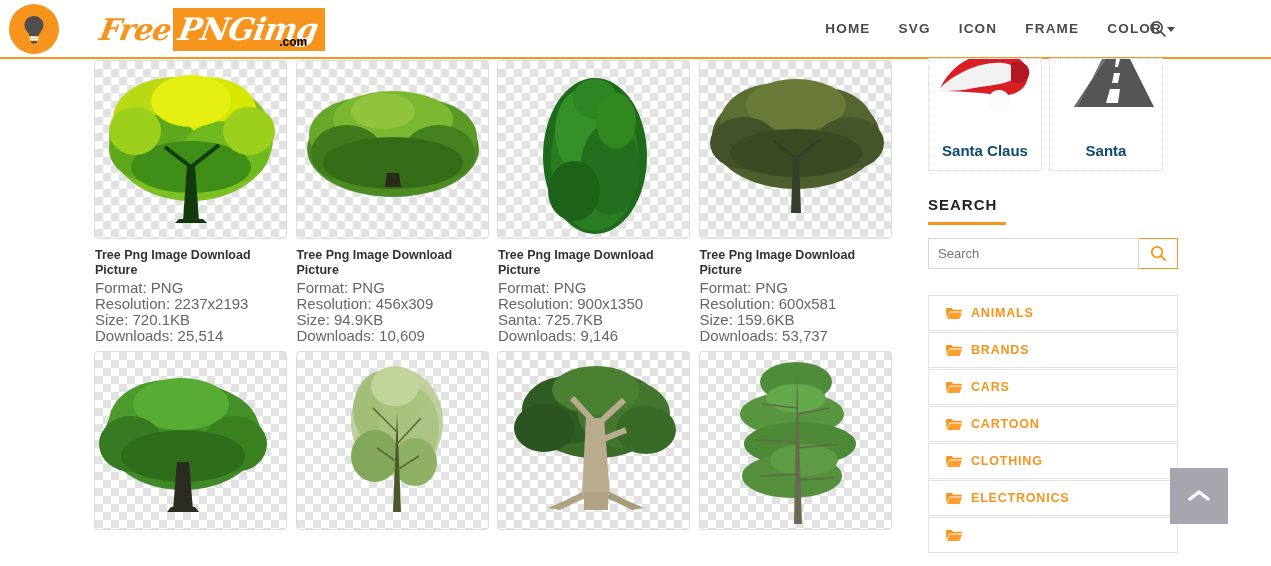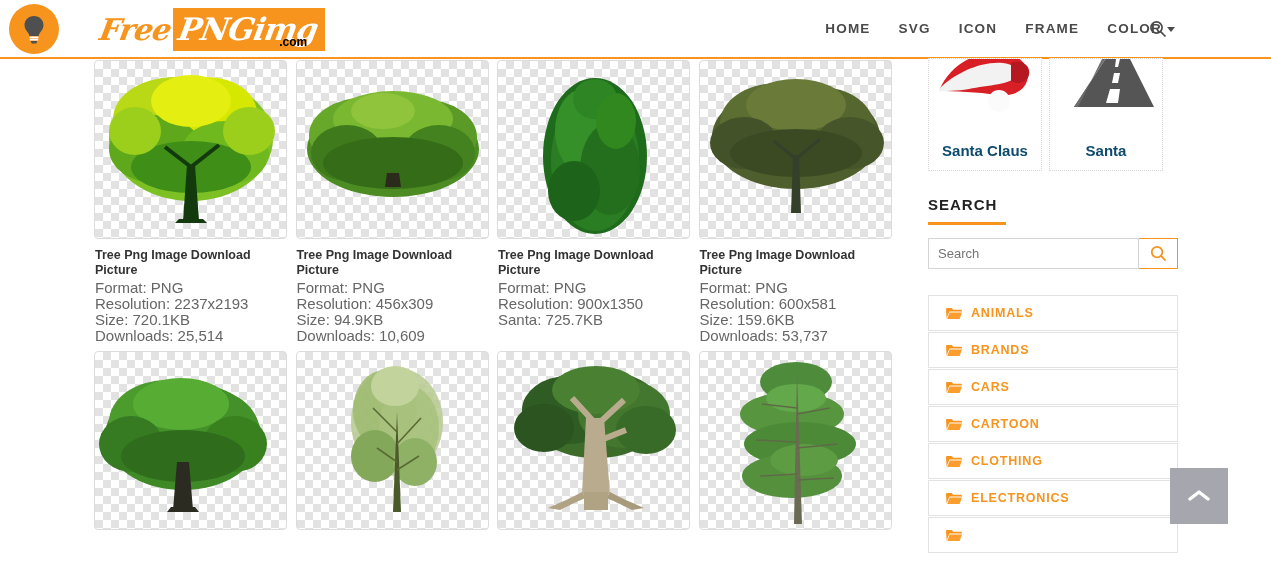--- a/index.html
+++ b/index.html
@@ -287,20 +287,21 @@
           <ellipse cx="97" cy="38" rx="22" ry="20" fill="#2d8524"></ellipse>
           <ellipse cx="76" cy="130" rx="26" ry="30" fill="#1d631a"></ellipse>
           <ellipse cx="118" cy="60" rx="20" ry="28" fill="#31881f"></ellipse>
         </svg>
       </div>
       <div class="meta">
         <h3>Tree Png Image Download Picture</h3>
         <p>Format: PNG</p>
         <p>Resolution: 900x1350</p>
         <p>Santa: 725.7KB</p>
+        <p>Downloads: 9,146</p>
       </div>
     </div>
 
     <div class="card">
       <div class="thumb">
         <svg width="193" height="179" viewBox="0 0 193 179">
           <ellipse cx="96" cy="76" rx="84" ry="52" fill="#4e5e2c"></ellipse>
           <ellipse cx="78" cy="62" rx="58" ry="40" fill="#5d6e33"></ellipse>
           <ellipse cx="120" cy="66" rx="54" ry="40" fill="#55672e"></ellipse>
           <ellipse cx="96" cy="44" rx="50" ry="26" fill="#6a7a38"></ellipse>

